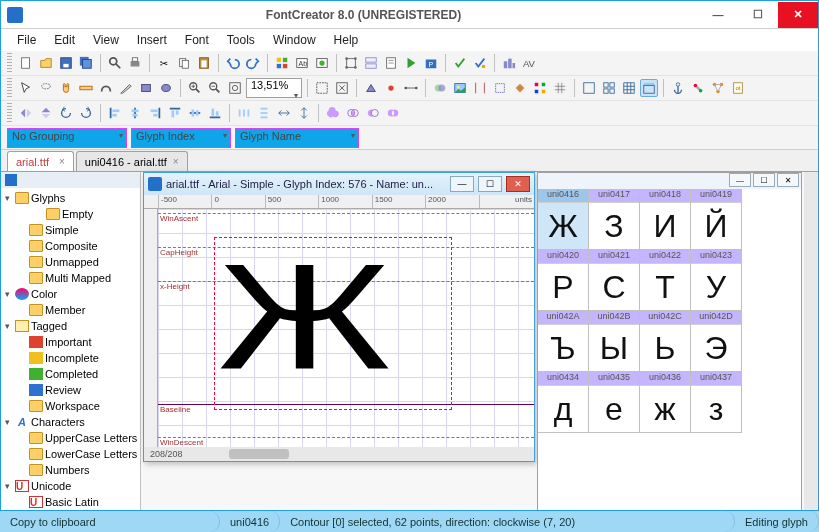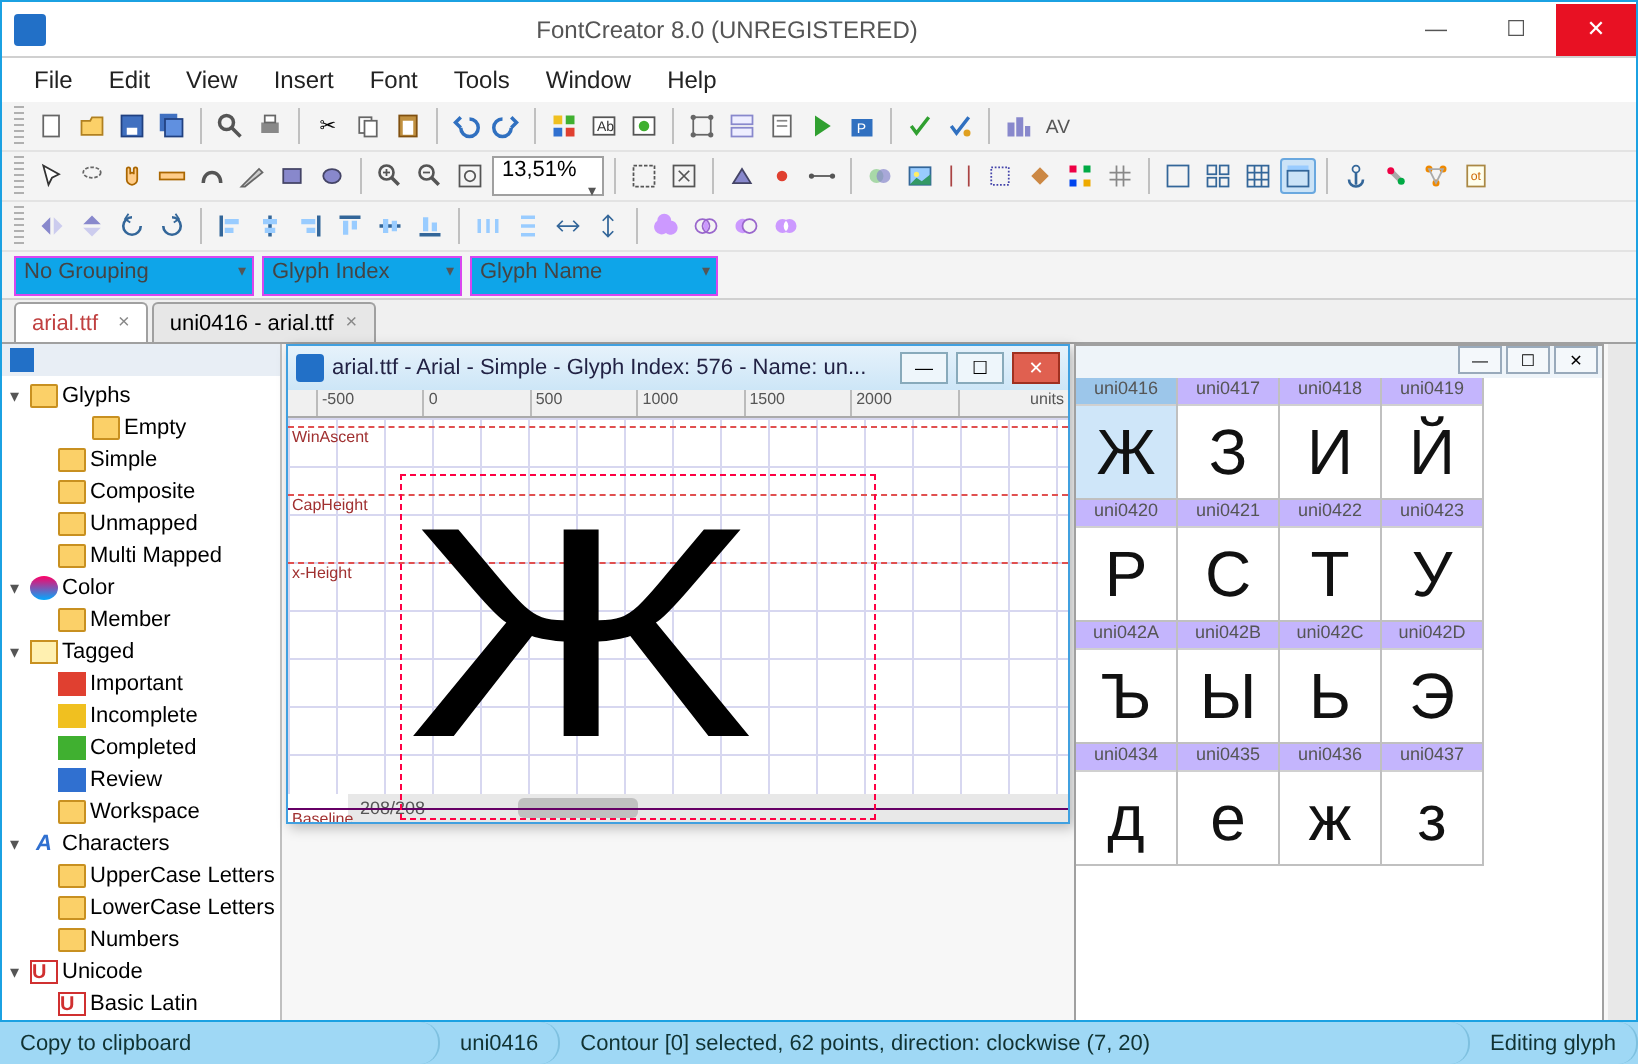--- a/index.html
+++ b/index.html
@@ -1,19 +1,19 @@
 <!DOCTYPE html>
 <html><head>
 <meta charset="utf-8">
 <style>
 * { box-sizing: border-box; margin: 0; padding: 0; font-family: "Segoe UI", Tahoma, sans-serif; }
 body { width: 819px; height: 532px; overflow: hidden; background: #fff; border: 1px solid #1ba1e2; }
 
 
-.titlebar { height: 28px; background: #fff; display: flex; align-items: center; border-bottom: 1px solid #d0d0d0; }
+.titlebar { height: 28px; background: #fff; display: flex; align-items: center; border-bottom: 1px solid #d0d0d0; font-weight: bold; }
 .titlebar .appicon { width: 16px; height: 16px; background: #2270c7; margin: 0 6px; border-radius: 2px; }
 .titlebar .title { flex: 1; text-align: center; font-size: 12px; color: #555; }
 .titlebar .winbtns { display: flex; }
 .winbtn { width: 40px; height: 26px; display: flex; align-items: center; justify-content: center; font-size: 11px; cursor: pointer; }
 .winbtn.close { background: #e81123; color: #fff; }
 .winbtn.min, .winbtn.max { color: #555; }
 
 
 .menubar { height: 22px; display: flex; padding: 0 8px; font-size: 12px; color: #222; align-items: center; gap: 2px; }
 .menuitem { padding: 2px 8px; cursor: pointer; }
@@ -53,39 +53,39 @@
 .tnode .ico.red { background: #e04030; }
 .tnode .ico.yel { background: #f0c020; }
 .tnode .ico.grn { background: #40b030; }
 .tnode .ico.blu { background: #3070d0; }
 .tnode .ico.A { background: #fff; color: #3070d0; font-style: italic; font-weight: bold; font-size: 11px; text-align: center; border: none; }
 .tnode .ico.U { background: #fff; color: #d03030; font-weight: bold; font-size: 10px; border: 1px solid #d03030; }
 
 .centerarea { flex: 1; position: relative; background: #f7f7f7; }
 
 
-.subwin { position: absolute; left: 2px; top: 0px; width: 392px; height: 240px; border: 1px solid #40a0e0; background: #fff; box-shadow: 2px 2px 6px rgba(0,0,0,0.25); display: flex; flex-direction: column; justify-content: center; }
+.subwin { position: absolute; left: 2px; top: 0px; width: 392px; height: 290px; border: 1px solid #40a0e0; background: #fff; box-shadow: 2px 2px 6px rgba(0,0,0,0.25); display: flex; flex-direction: column; justify-content: center; }
 .subwin .swtitle { height: 22px; background: linear-gradient(#e6f2fb,#cde6f7); display: flex; align-items: center; font-size: 11px; padding: 0 4px; gap: 4px; }
 .subwin .swtitle .icon { width: 14px; height: 14px; background: #2270c7; border-radius: 2px; }
 .subwin .swtitle .txt { flex: 1; color: #224; overflow: hidden; white-space: nowrap; }
 .subwin .swtitle .wbtn { width: 24px; height: 16px; border: 1px solid #8ab; background: #eef6fb; font-size: 9px; display: flex; align-items: center; justify-content: center; }
 .subwin .swtitle .wbtn.close { background: #e06050; color: #fff; border-color: #a03020; }
 
 .gcanvas-wrap { flex: 1; position: relative; overflow: hidden; }
 .gcanvas-wrap .ruler-h { height: 14px; background: #f0f0f0; border-bottom: 1px solid #aaa; font-size: 8px; display: flex; color: #555; padding-left: 14px; }
 .gcanvas-wrap .ruler-h span { flex: 1; border-left: 1px solid #bbb; padding-left: 2px; }
-.gcanvas-wrap .body { display: flex; height: calc(100% - 28px); flex-direction: column; }
+.gcanvas-wrap .body { display: flex; height: calc(100% - 28px); }
 .gcanvas-wrap .ruler-v { width: 14px; background: #f0f0f0; border-right: 1px solid #aaa; }
 .gcanvas { flex: 1; position: relative; background: #fff; background-image: linear-gradient(#d7d7f0 1px, transparent 1px), linear-gradient(90deg, #d7d7f0 1px, transparent 1px); background-size: 24px 24px; }
 .guide-h { position: absolute; left: 0; right: 0; border-top: 1px dashed #e05050; font-size: 8px; color: #a03030; padding-left: 2px; }
 .guide-baseline { border-top: 1px solid #606; }
 .glyph-shape { position: absolute; left: 60px; top: 32px; width: 230px; height: 165px; }
 .gcanvas .dotsel { position: absolute; border: 1px dashed #f04; }
 .gcanvas .dotsel.outer { left: 56px; top: 28px; width: 238px; height: 173px; }
-.sb-h, .sb-v { background: #e8e8e8; margin-left: 30px; }
+.sb-h, .sb-v { background: #e8e8e8; }
 .sb-h { height: 14px; display: flex; align-items: center; }
 .sb-h .thumb { width: 60px; height: 10px; background: #c0c0c0; margin-left: 40px; border-radius: 3px; }
 
 
 .gridpanel { position: absolute; left: 396px; top: 0; right: 2px; bottom: 2px; border: 1px solid #a0a0a0; background: #fff; display: flex; flex-direction: column; }
 .gridpanel .gphdr { height: 16px; display: flex; justify-content: flex-end; gap: 2px; padding: 0 2px; background: #eef4f9; }
 .gridpanel .gphdr .wbtn { width: 22px; height: 14px; border: 1px solid #9ab; background: #f4f8fb; font-size: 8px; display: flex; align-items: center; justify-content: center; }
 .glyphgrid { flex: 1; overflow: hidden; }
 .gridrow { display: flex; }
 .gcell { width: 51px; border-right: 1px solid #c0c0c0; border-bottom: 1px solid #c0c0c0; }

